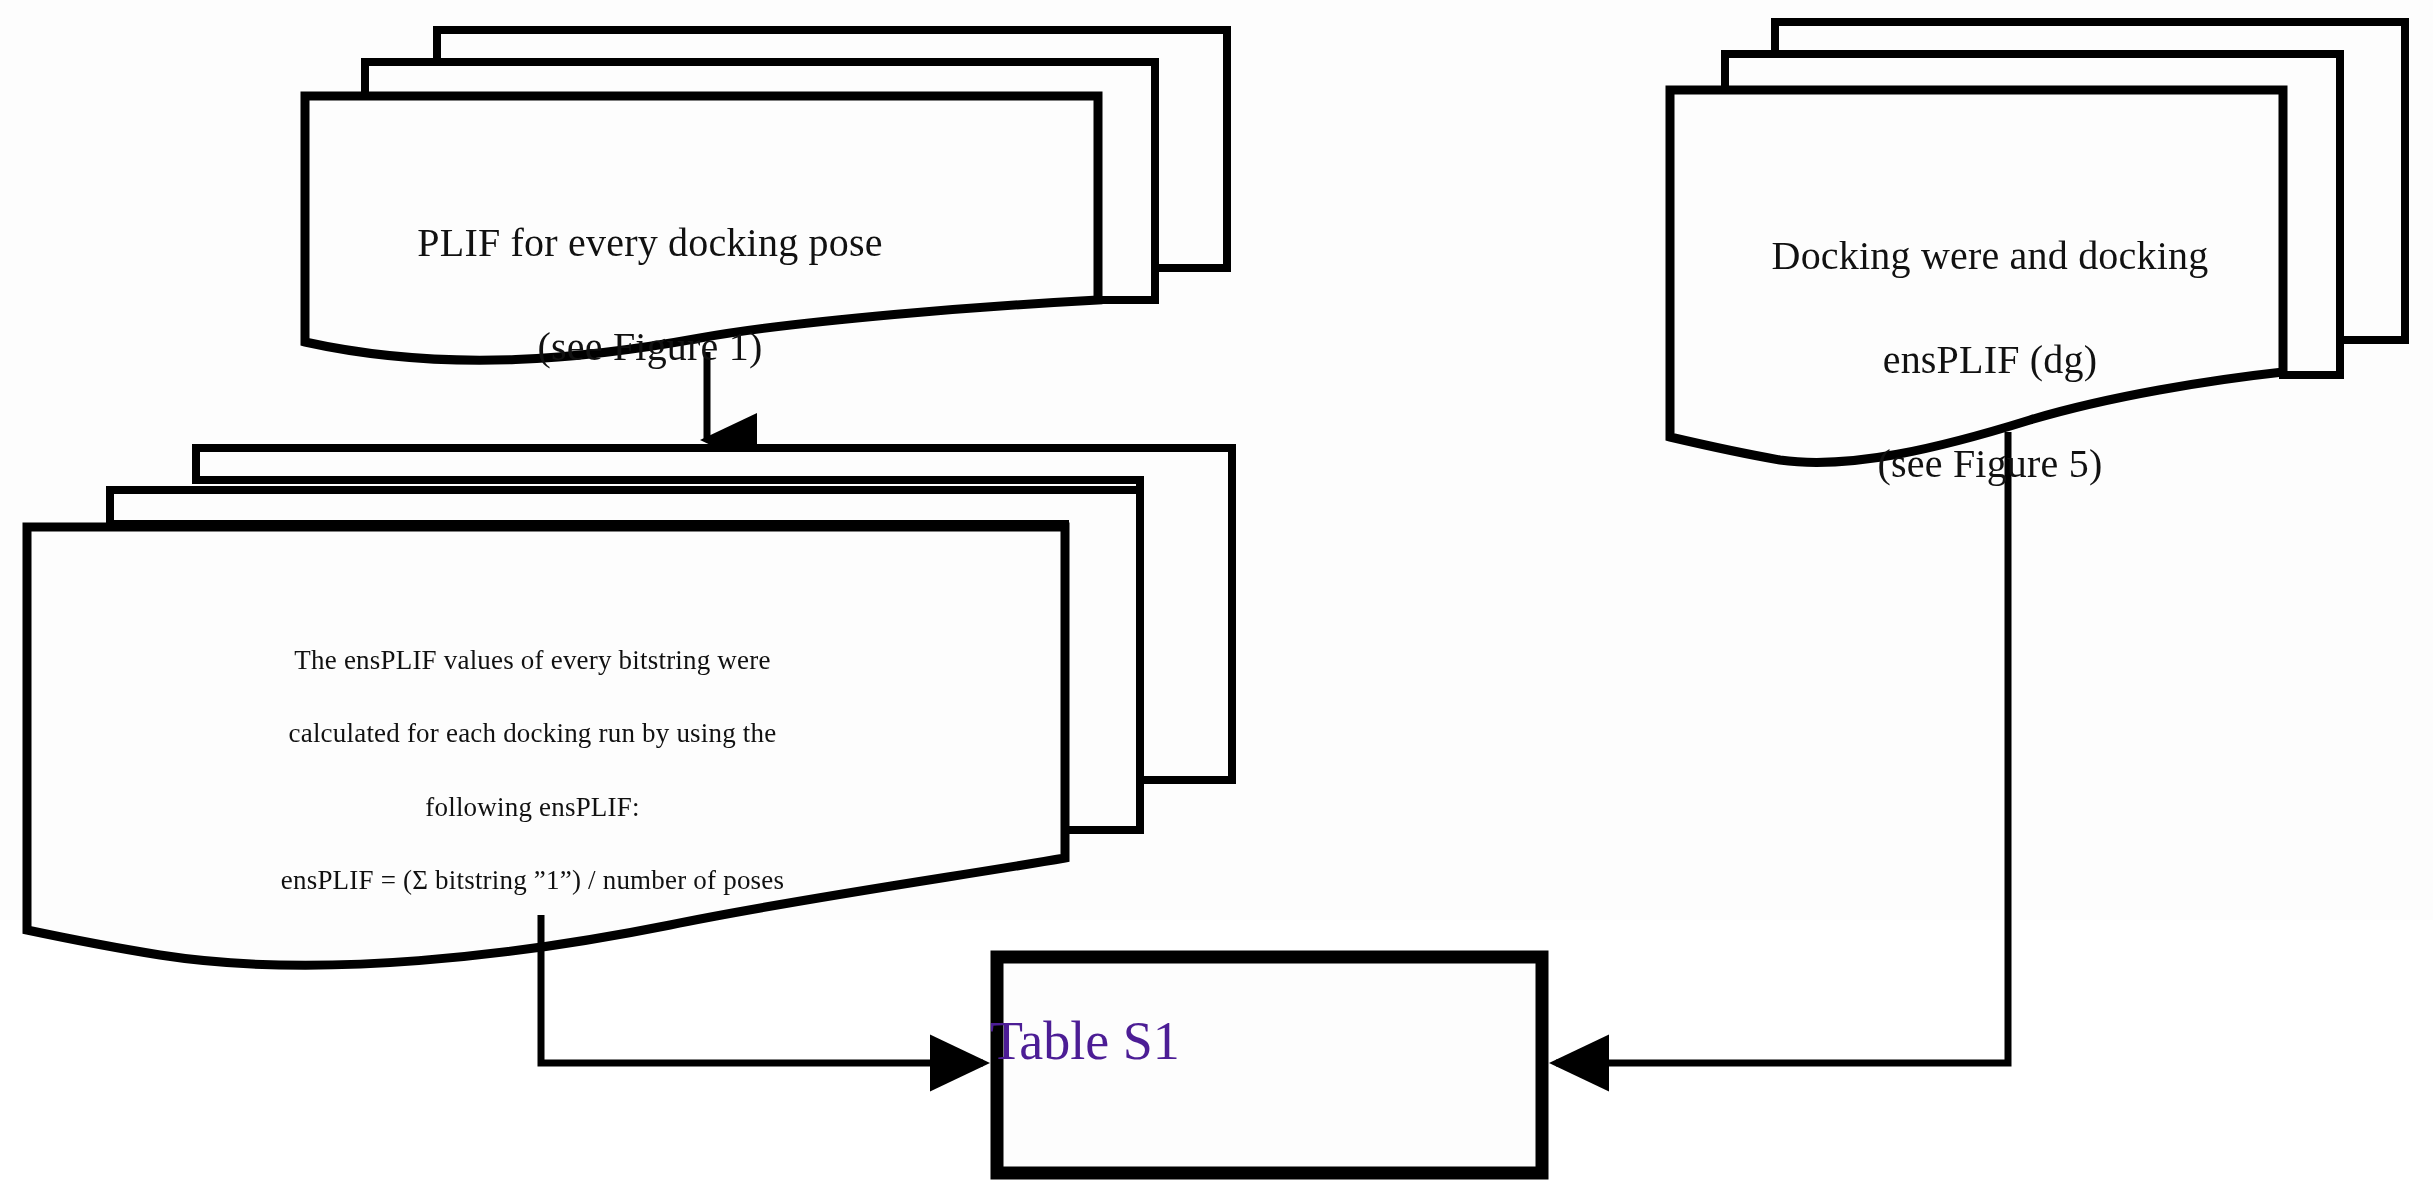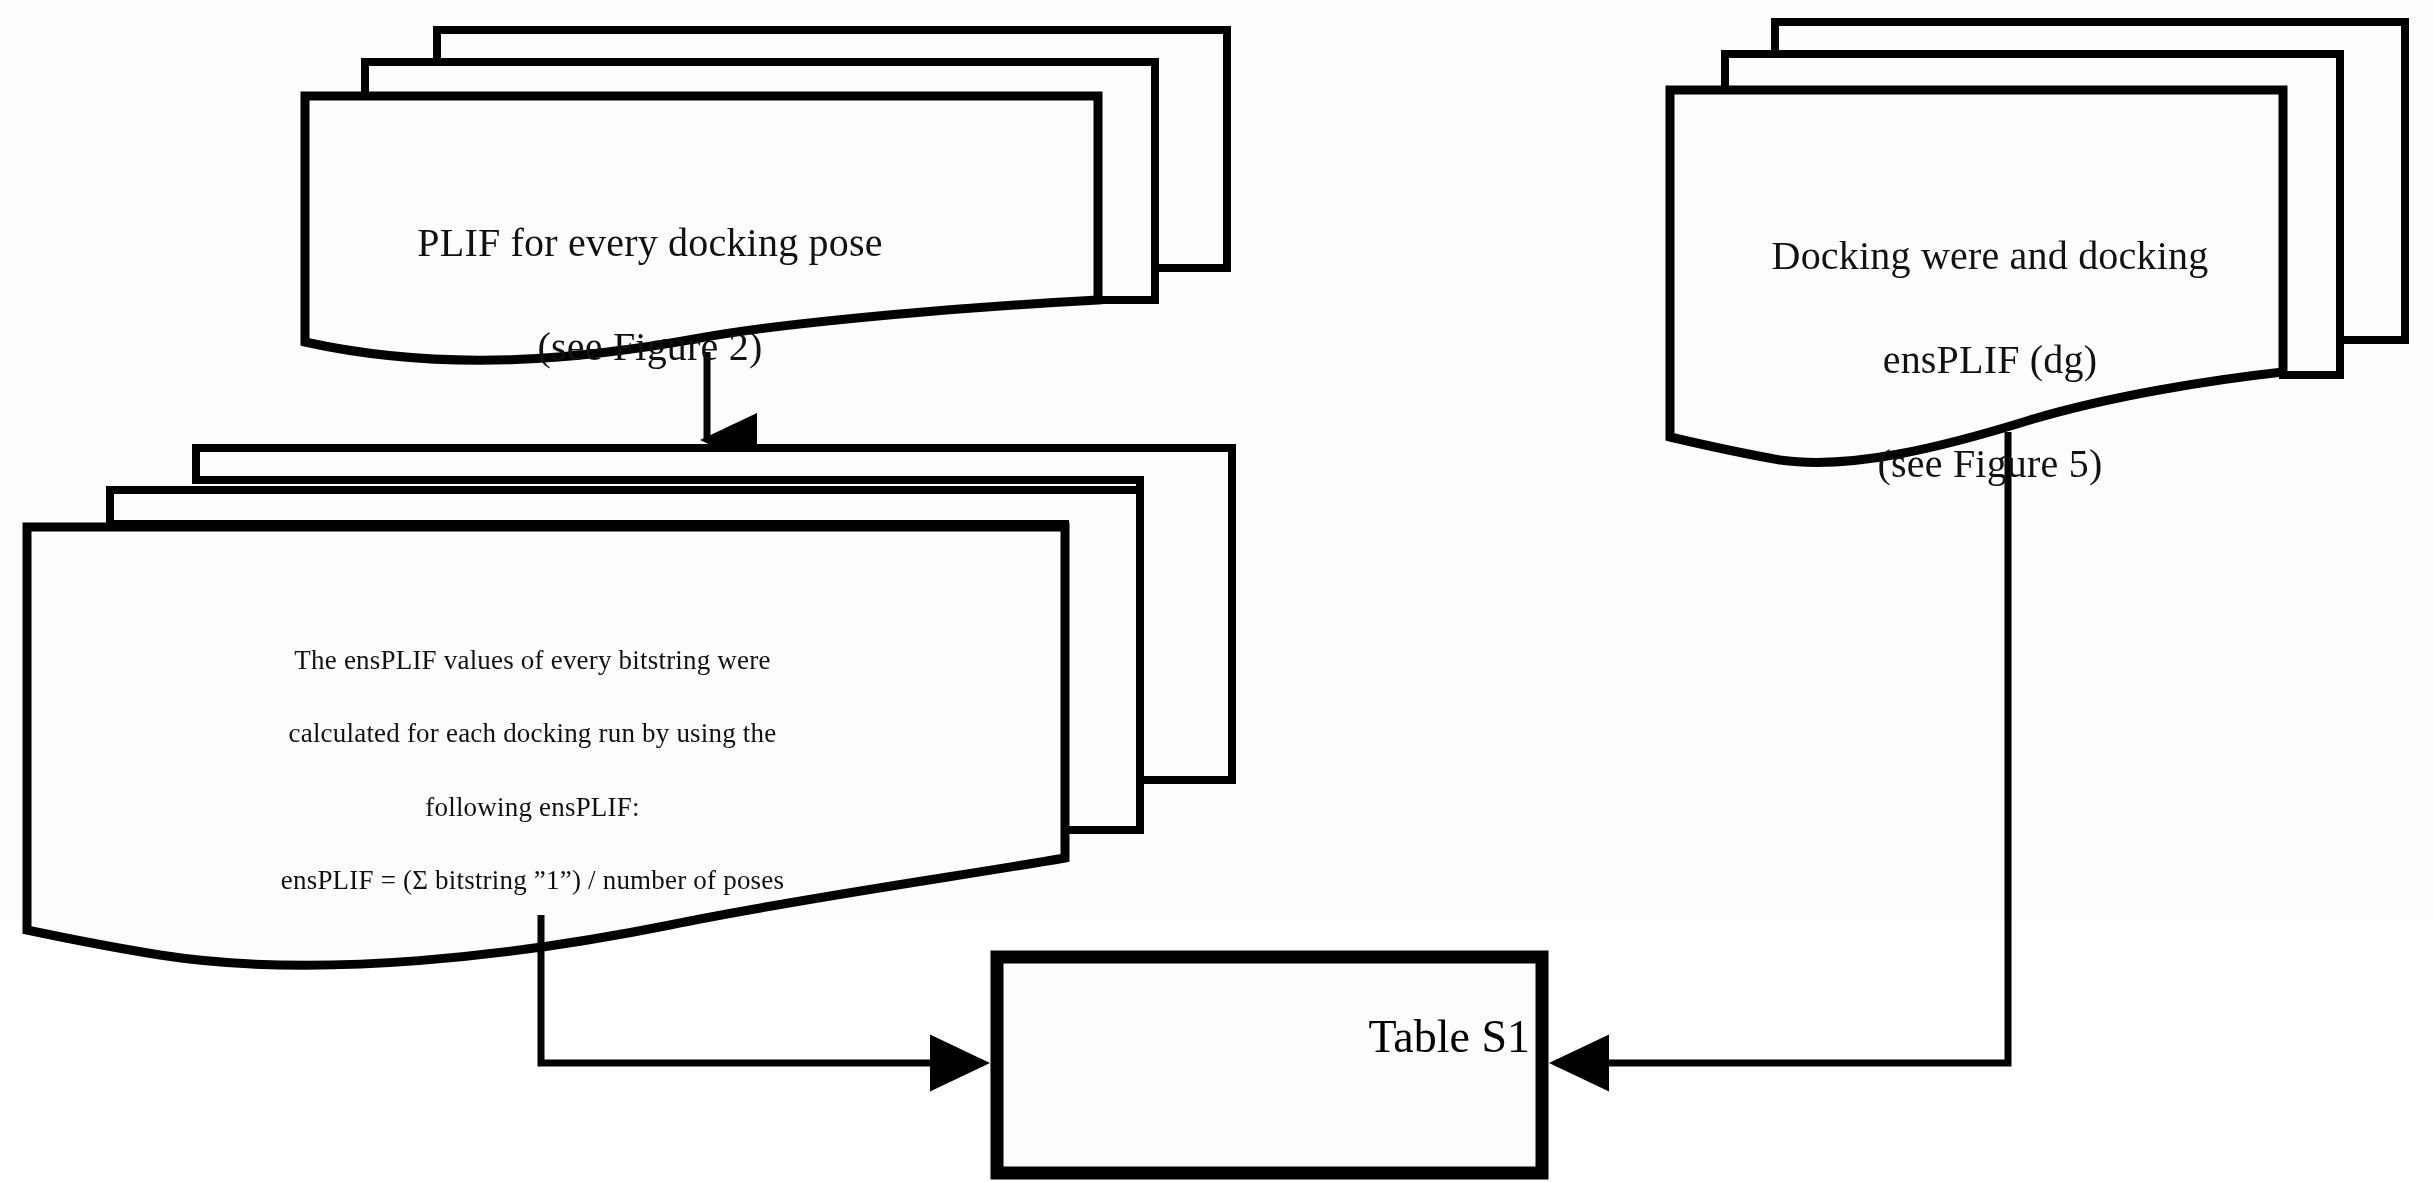--- a/index.html
+++ b/index.html
@@ -53,23 +53,23 @@
     left: 1690px;
     top: 178px;
     width: 600px;
     font-size: 40px;
   }
   #label-table {
     position: absolute;
     left: 990px;
     top: 1010px;
     width: 540px;
-    text-align: right;
-    font-size: 46px;
-    color: #000000;
+    text-align: left;
+    font-size: 54px;
+    color: #4c1d95;
   }
 </style>
 </head>
 <body>
 
 <div id="figure-root">
 
   <svg id="figure-svg" viewBox="0 0 2433 1182">
     <defs>
       <marker id="arrowhead-down" markerWidth="9" markerHeight="9" refX="4.5" refY="7.2" orient="auto" markerUnits="strokeWidth">
@@ -145,21 +145,21 @@
       <path d="M 541,915 L 541,1063 L 983,1063" fill="none" stroke="#000000" stroke-width="7" stroke-linejoin="miter" stroke-linecap="butt" marker-end="url(#arrowhead-right)"></path>
     </g>
 
     <g>
       <path d="M 2008,432 L 2008,1063 L 1556,1063" fill="none" stroke="#000000" stroke-width="7" stroke-linejoin="miter" stroke-linecap="butt" marker-end="url(#arrowhead-left)"></path>
     </g>
   </svg>
 
   <div class="doc-label" id="label-plif">
     <div>PLIF for every docking pose</div>
-    <div>(see Figure 2)</div>
+    <div>(see Figure 1)</div>
   </div>
 
   <div class="doc-label" id="label-ensplif">
     <div>The ensPLIF values of every bitstring were</div>
     <div>calculated for each docking run by using the</div>
     <div>following ensPLIF:</div>
     <div>ensPLIF = (Σ bitstring ”1”) / number of poses</div>
   </div>
 
   <div class="doc-label" id="label-docking">

